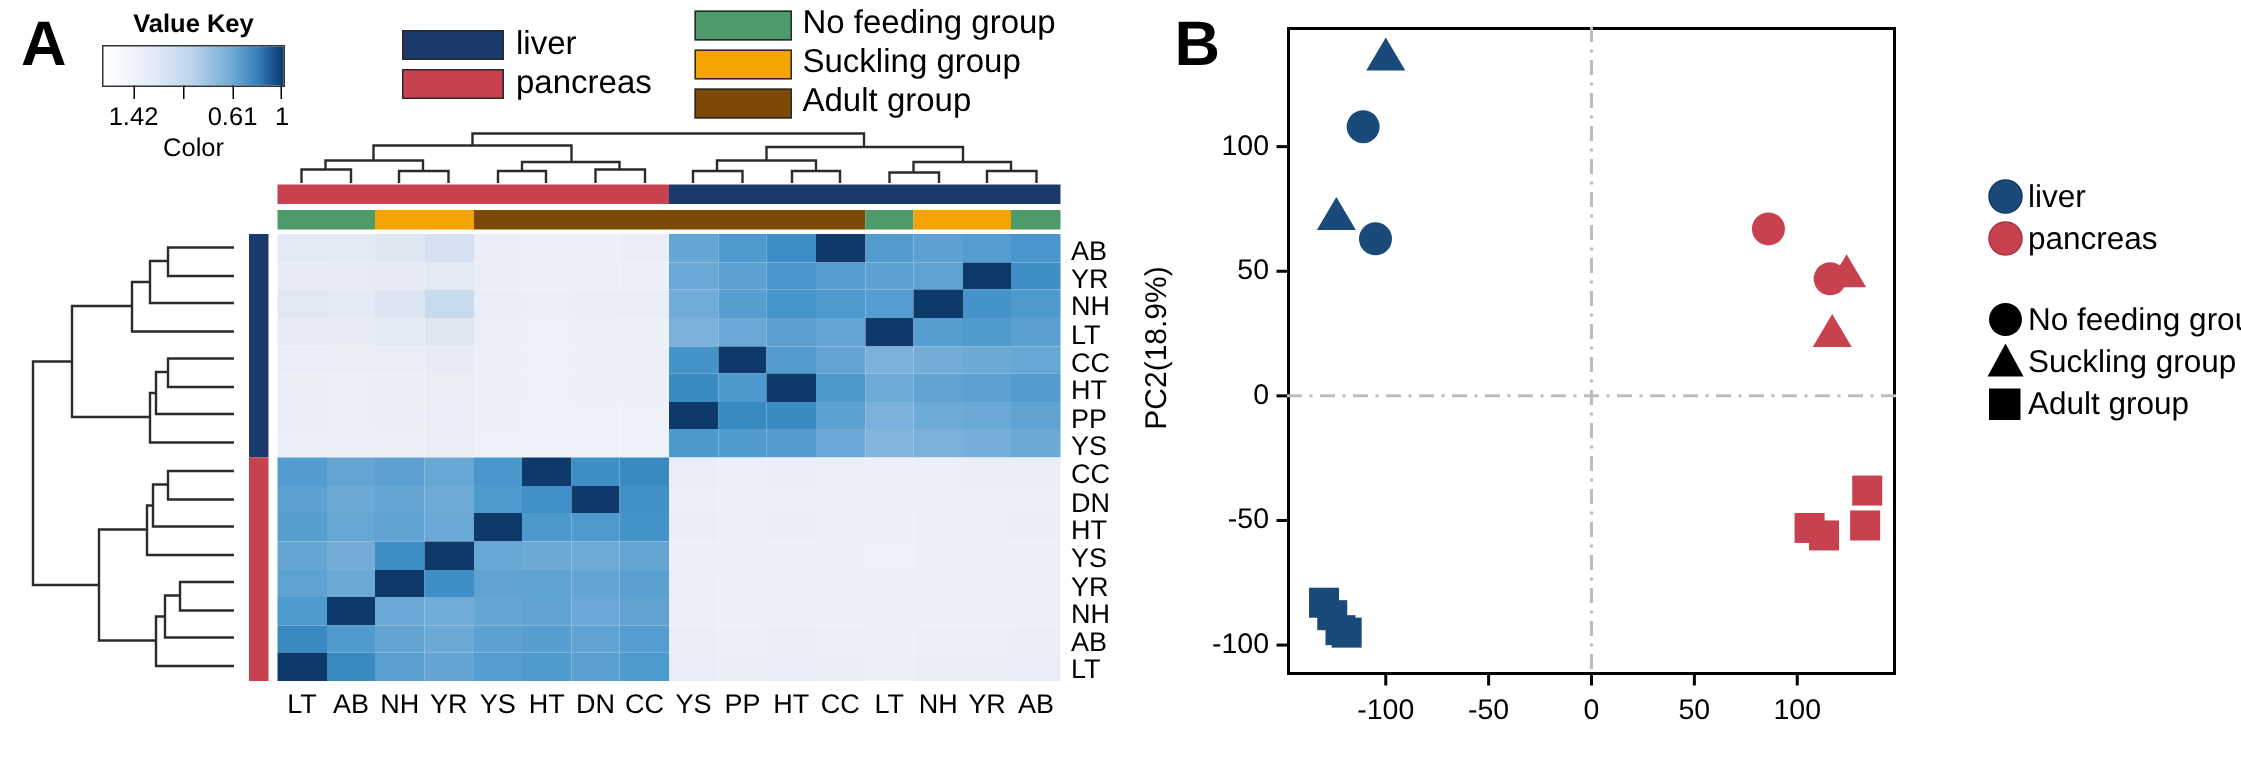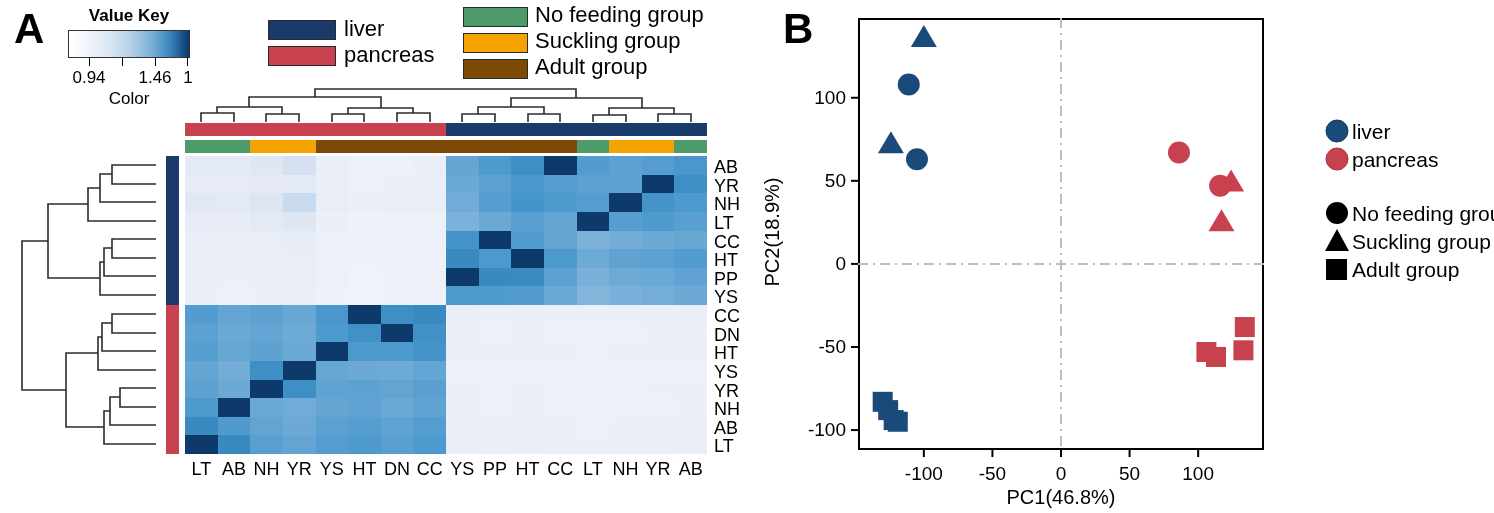--- a/index.html
+++ b/index.html
@@ -44,22 +44,22 @@
 
   <div class="abs panel-letter" style="left:14px;top:8px;">A</div>
 
   <div class="abs" style="left:64px;top:6px;width:130px;height:92px;">
     <div class="abs" id="colorkey-title" style="left:0;top:0;width:130px;text-align:center;">Value Key</div>
     <div class="abs" id="colorkey-bar" style="left:4px;top:24px;"></div>
     <div class="abs" style="left:25px;top:51px;width:1px;height:9px;background:#000;"></div>
     <div class="abs" style="left:58px;top:51px;width:1px;height:9px;background:#000;"></div>
     <div class="abs" style="left:91px;top:51px;width:1px;height:9px;background:#000;"></div>
     <div class="abs" style="left:123px;top:51px;width:1px;height:9px;background:#000;"></div>
-    <div class="abs lbl-sm" style="left:4px;top:63px;width:42px;text-align:center;">0.94</div>
-    <div class="abs lbl-sm" style="left:70px;top:63px;width:42px;text-align:center;">1.46</div>
+    <div class="abs lbl-sm" style="left:4px;top:63px;width:42px;text-align:center;">1.42</div>
+    <div class="abs lbl-sm" style="left:70px;top:63px;width:42px;text-align:center;">0.61</div>
     <div class="abs lbl-sm" style="left:113px;top:63px;width:22px;text-align:center;">1</div>
     <div class="abs lbl-sm" style="left:0;top:84px;width:130px;text-align:center;">Color</div>
   </div>
 
   <div class="abs" style="left:268px;top:18px;">
     <div class="abs" style="left:0;top:0;">
       <div class="abs swatch" style="left:0;top:2px;width:66px;height:18px;background:#1a3a6b;"></div>
       <div class="abs lbl" style="left:76px;top:1px;font-size:22px;">liver</div>
     </div>
     <div class="abs" style="left:0;top:26px;">
@@ -491,21 +491,20 @@
         <line x1="0" y1="162.83076923076925" x2="-7" y2="162.83076923076925" stroke="#000" stroke-width="2"></line>
         <line x1="0" y1="245.9076923076923" x2="-7" y2="245.9076923076923" stroke="#000" stroke-width="2"></line>
         <line x1="0" y1="328.9846153846154" x2="-7" y2="328.9846153846154" stroke="#000" stroke-width="2"></line>
         <line x1="0" y1="412.0615384615385" x2="-7" y2="412.0615384615385" stroke="#000" stroke-width="2"></line>
       </svg>
   </div>
 
   <div class="abs axis-title" style="left:772px;top:232px;transform:translate(-50%,-50%) rotate(-90deg);
               transform-origin:center;white-space:nowrap;">PC2(18.9%)</div>
 
-  <div class="abs axis-title" style="left:858px;top:486px;width:406px;text-align:center;">PC1(46.8%)</div>
 
   <div class="abs" id="pcb-xticks" style="left:858px;top:455px;width:406px;height:24px;">
       <div class="tick-lbl abs" style="left: 35.8378px; top: 8px; width: 60px; text-align: center;">-100</div>
       <div class="tick-lbl abs" style="left: 104.419px; top: 8px; width: 60px; text-align: center;">-50</div>
       <div class="tick-lbl abs" style="left: 173px; top: 8px; width: 60px; text-align: center;">0</div>
       <div class="tick-lbl abs" style="left: 241.581px; top: 8px; width: 60px; text-align: center;">50</div>
       <div class="tick-lbl abs" style="left: 310.162px; top: 8px; width: 60px; text-align: center;">100</div>
     </div>
   <div class="abs" id="pcb-yticks" style="left:800px;top:18px;width:54px;height:432px;">
       <div class="tick-lbl abs" style="top: 68.7538px; left: 0px; width: 46px; text-align: right;">100</div>

